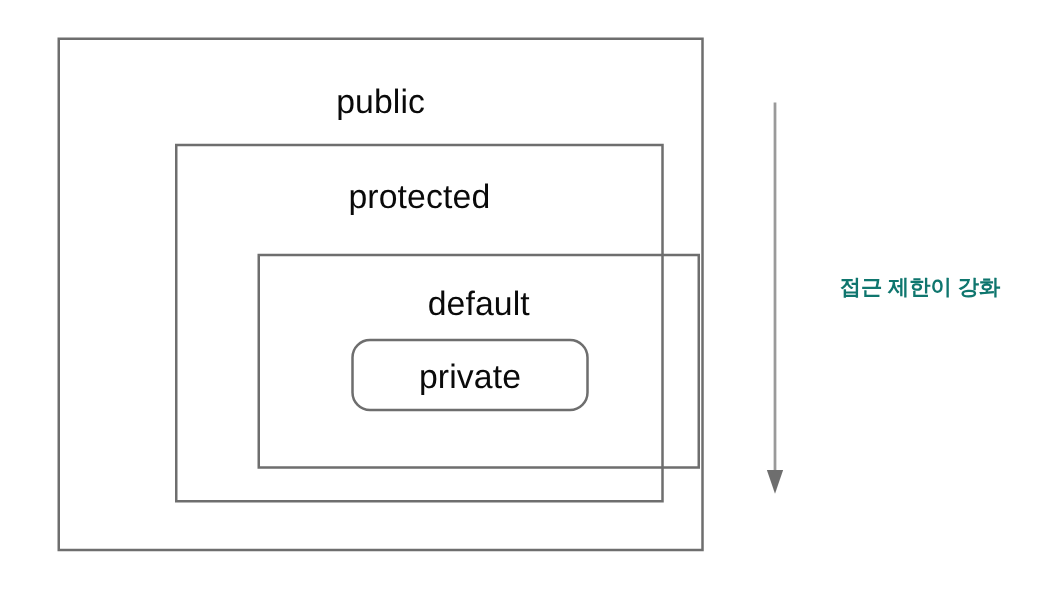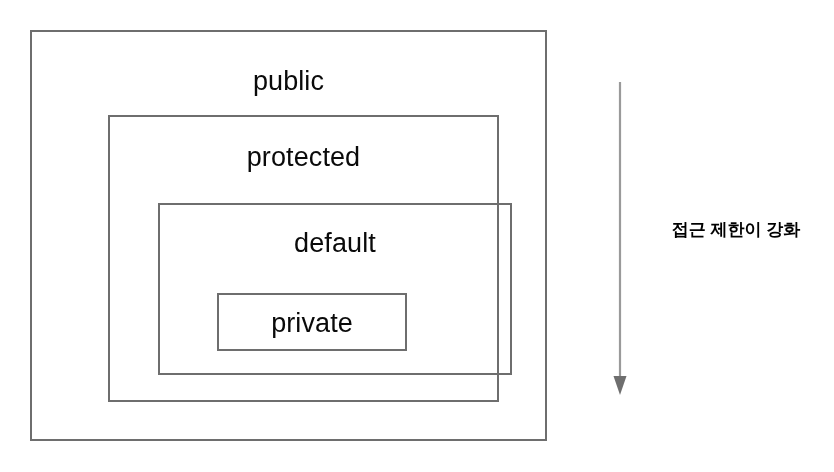--- a/index.html
+++ b/index.html
@@ -23,20 +23,21 @@
     width: 834px;
     height: 472px;
   }
 
   
   .scope-box {
     position: absolute;
     box-sizing: border-box;
     border: 2px solid #6e6e6e;
     background: transparent;
+    margin-left: 16px;
   }
 
   .scope-label {
     position: absolute;
     left: 0;
     width: 100%;
     text-align: center;
     font-size: 27px;
     line-height: 1;
     letter-spacing: 0.1px;
@@ -73,23 +74,24 @@
     width: 354px;
     height: 172px;
   }
   #label-default {
     top: 25px;
   }
 
   
   #box-private {
     left: 57px;
-    top: 88px;
+    top: 66px;
     width: 190px;
     height: 58px;
+    border-radius: 15px;
   }
   #label-private {
     top: 15px;
   }
 
   
   #arrow-group {
     position: absolute;
     left: 596px;
     top: 70px;
@@ -106,21 +108,21 @@
   
   #annotation-text {
     position: absolute;
     left: 648px;
     top: 219px;
     width: 176px;
     text-align: center;
     font-size: 17px;
     font-weight: bold;
     line-height: 1.35;
-    color: #000000;
+    color: #0f766e;
     white-space: nowrap;
   }
 </style>
 </head>
 <body>
 
 <div id="canvas">
 
   <div class="scope-box" id="box-public">
     <div class="scope-label" id="label-public">public</div>

